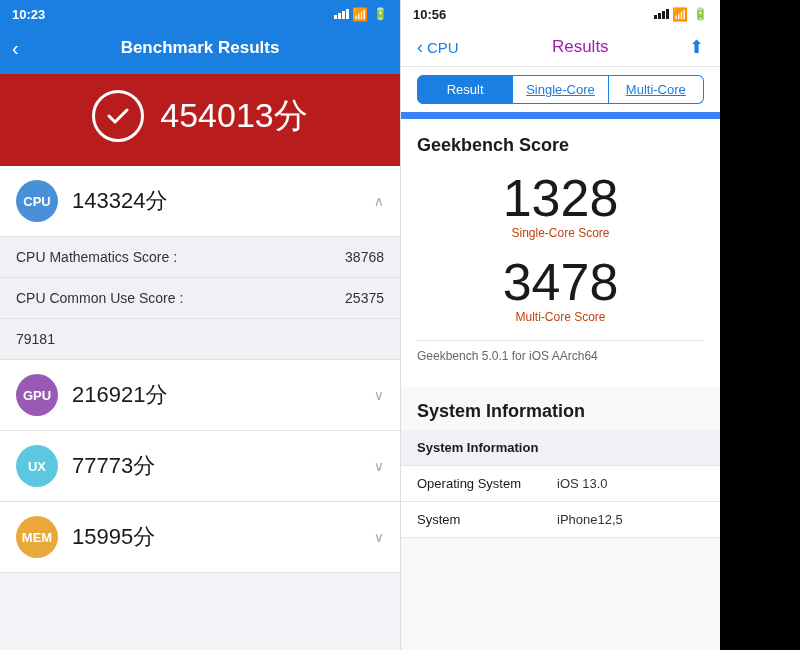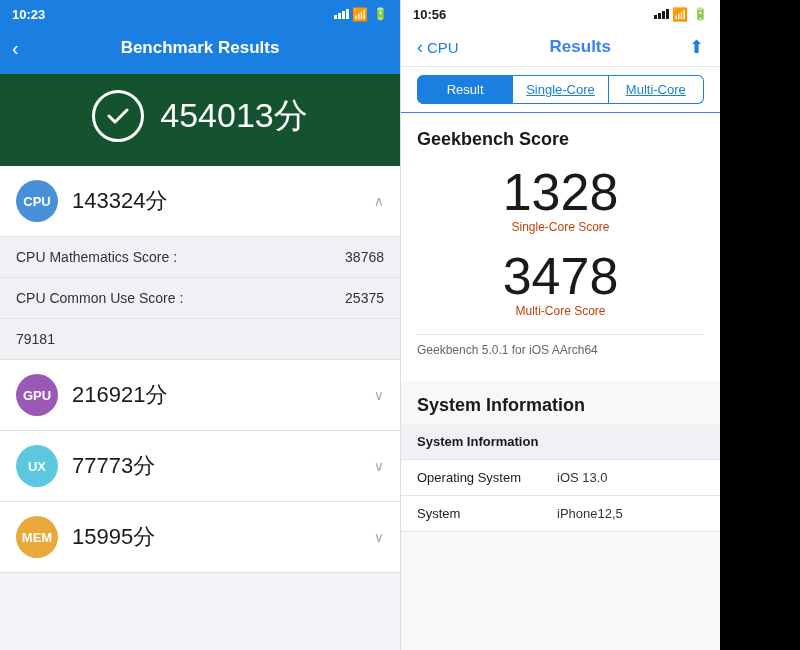--- a/index.html
+++ b/index.html
@@ -7,21 +7,21 @@
 
     
     .left-panel { width: 400px; height: 650px; background: #f2f2f7; display: flex; flex-direction: column; }
     .left-status-bar { background: #1a7fe0; display: flex; justify-content: space-between; align-items: center; padding: 4px 12px; height: 28px; }
     .left-status-bar .time { color: white; font-size: 13px; font-weight: 600; }
     .left-status-bar .icons { display: flex; gap: 4px; align-items: center; }
     .left-status-bar .icons span { color: white; font-size: 11px; }
     .left-header { background: #1a7fe0; padding: 10px 16px 16px; display: flex; align-items: center; justify-content: center; position: relative; }
     .left-header .back-btn { position: absolute; left: 12px; color: white; font-size: 20px; }
     .left-header .title { color: white; font-size: 17px; font-weight: 600; }
-    .score-section { background: #14532d; padding: 16px 0 24px; display: flex; align-items: center; justify-content: center; gap: 16px; }
+    .score-section { background: #b91c1c; padding: 16px 0 24px; display: flex; align-items: center; justify-content: center; gap: 16px; }
     .score-circle { width: 52px; height: 52px; border-radius: 50%; border: 3px solid white; display: flex; align-items: center; justify-content: center; }
     .score-circle svg { width: 28px; height: 28px; }
     .total-score { color: white; font-size: 34px; font-weight: 300; }
 
     .list-section { flex: 1; overflow-y: auto; background: #f2f2f7; }
 
     
     .category-row { background: white; display: flex; align-items: center; padding: 14px 16px; border-bottom: 1px solid #e0e0e0; position: relative; }
     .category-badge { width: 42px; height: 42px; border-radius: 50%; display: flex; align-items: center; justify-content: center; color: white; font-size: 13px; font-weight: 700; flex-shrink: 0; }
     .badge-cpu { background: #4a90d9; }
@@ -38,25 +38,25 @@
     .sub-row-value { font-size: 14px; color: #333; font-weight: 500; }
 
     
     .right-panel { width: 320px; height: 650px; background: white; display: flex; flex-direction: column; border-left: 1px solid #ddd; }
     .right-status-bar { background: white; display: flex; justify-content: space-between; align-items: center; padding: 4px 12px; height: 28px; }
     .right-status-bar .time { color: #1a1a1a; font-size: 13px; font-weight: 600; }
     .right-status-bar .icons { display: flex; gap: 4px; align-items: center; }
     .right-status-bar .icons span { color: #1a1a1a; font-size: 11px; }
     .right-header { background: white; padding: 8px 16px; display: flex; align-items: center; justify-content: space-between; border-bottom: 1px solid #e5e5e5; }
     .right-header .back-section { display: flex; align-items: center; gap: 4px; color: #1a7fe0; font-size: 15px; }
-    .right-header .title { font-size: 17px; font-weight: 700; color: #3b82f6; margin-left: 13px; }
+    .right-header .title { font-size: 17px; font-weight: 400; color: #a21caf; margin-left: 13px; }
     .right-header .share-btn { color: #1a7fe0; font-size: 18px; }
 
     
-    .tabs { display: flex; padding: 8px 16px; gap: 0; border-bottom: 1px solid #3b82f6; }
+    .tabs { display: flex; padding: 8px 16px; gap: 0; border-bottom: 7px solid #3b82f6; }
     .tab { flex: 1; text-align: center; padding: 6px 0; font-size: 13px; border: 1px solid #1a7fe0; cursor: pointer; }
     .tab:first-child { border-radius: 6px 0 0 6px; }
     .tab:last-child { border-radius: 0 6px 6px 0; }
     .tab.active { background: #1a7fe0; color: white; }
     .tab.inactive { background: white; color: #1a7fe0; text-decoration: underline; }
     .tab + .tab { border-left: none; }
 
     
     .geekbench-section { padding: 16px; background: white; }
     .geekbench-title { font-size: 18px; font-weight: 700; color: #1a1a1a; margin-bottom: 16px; }

